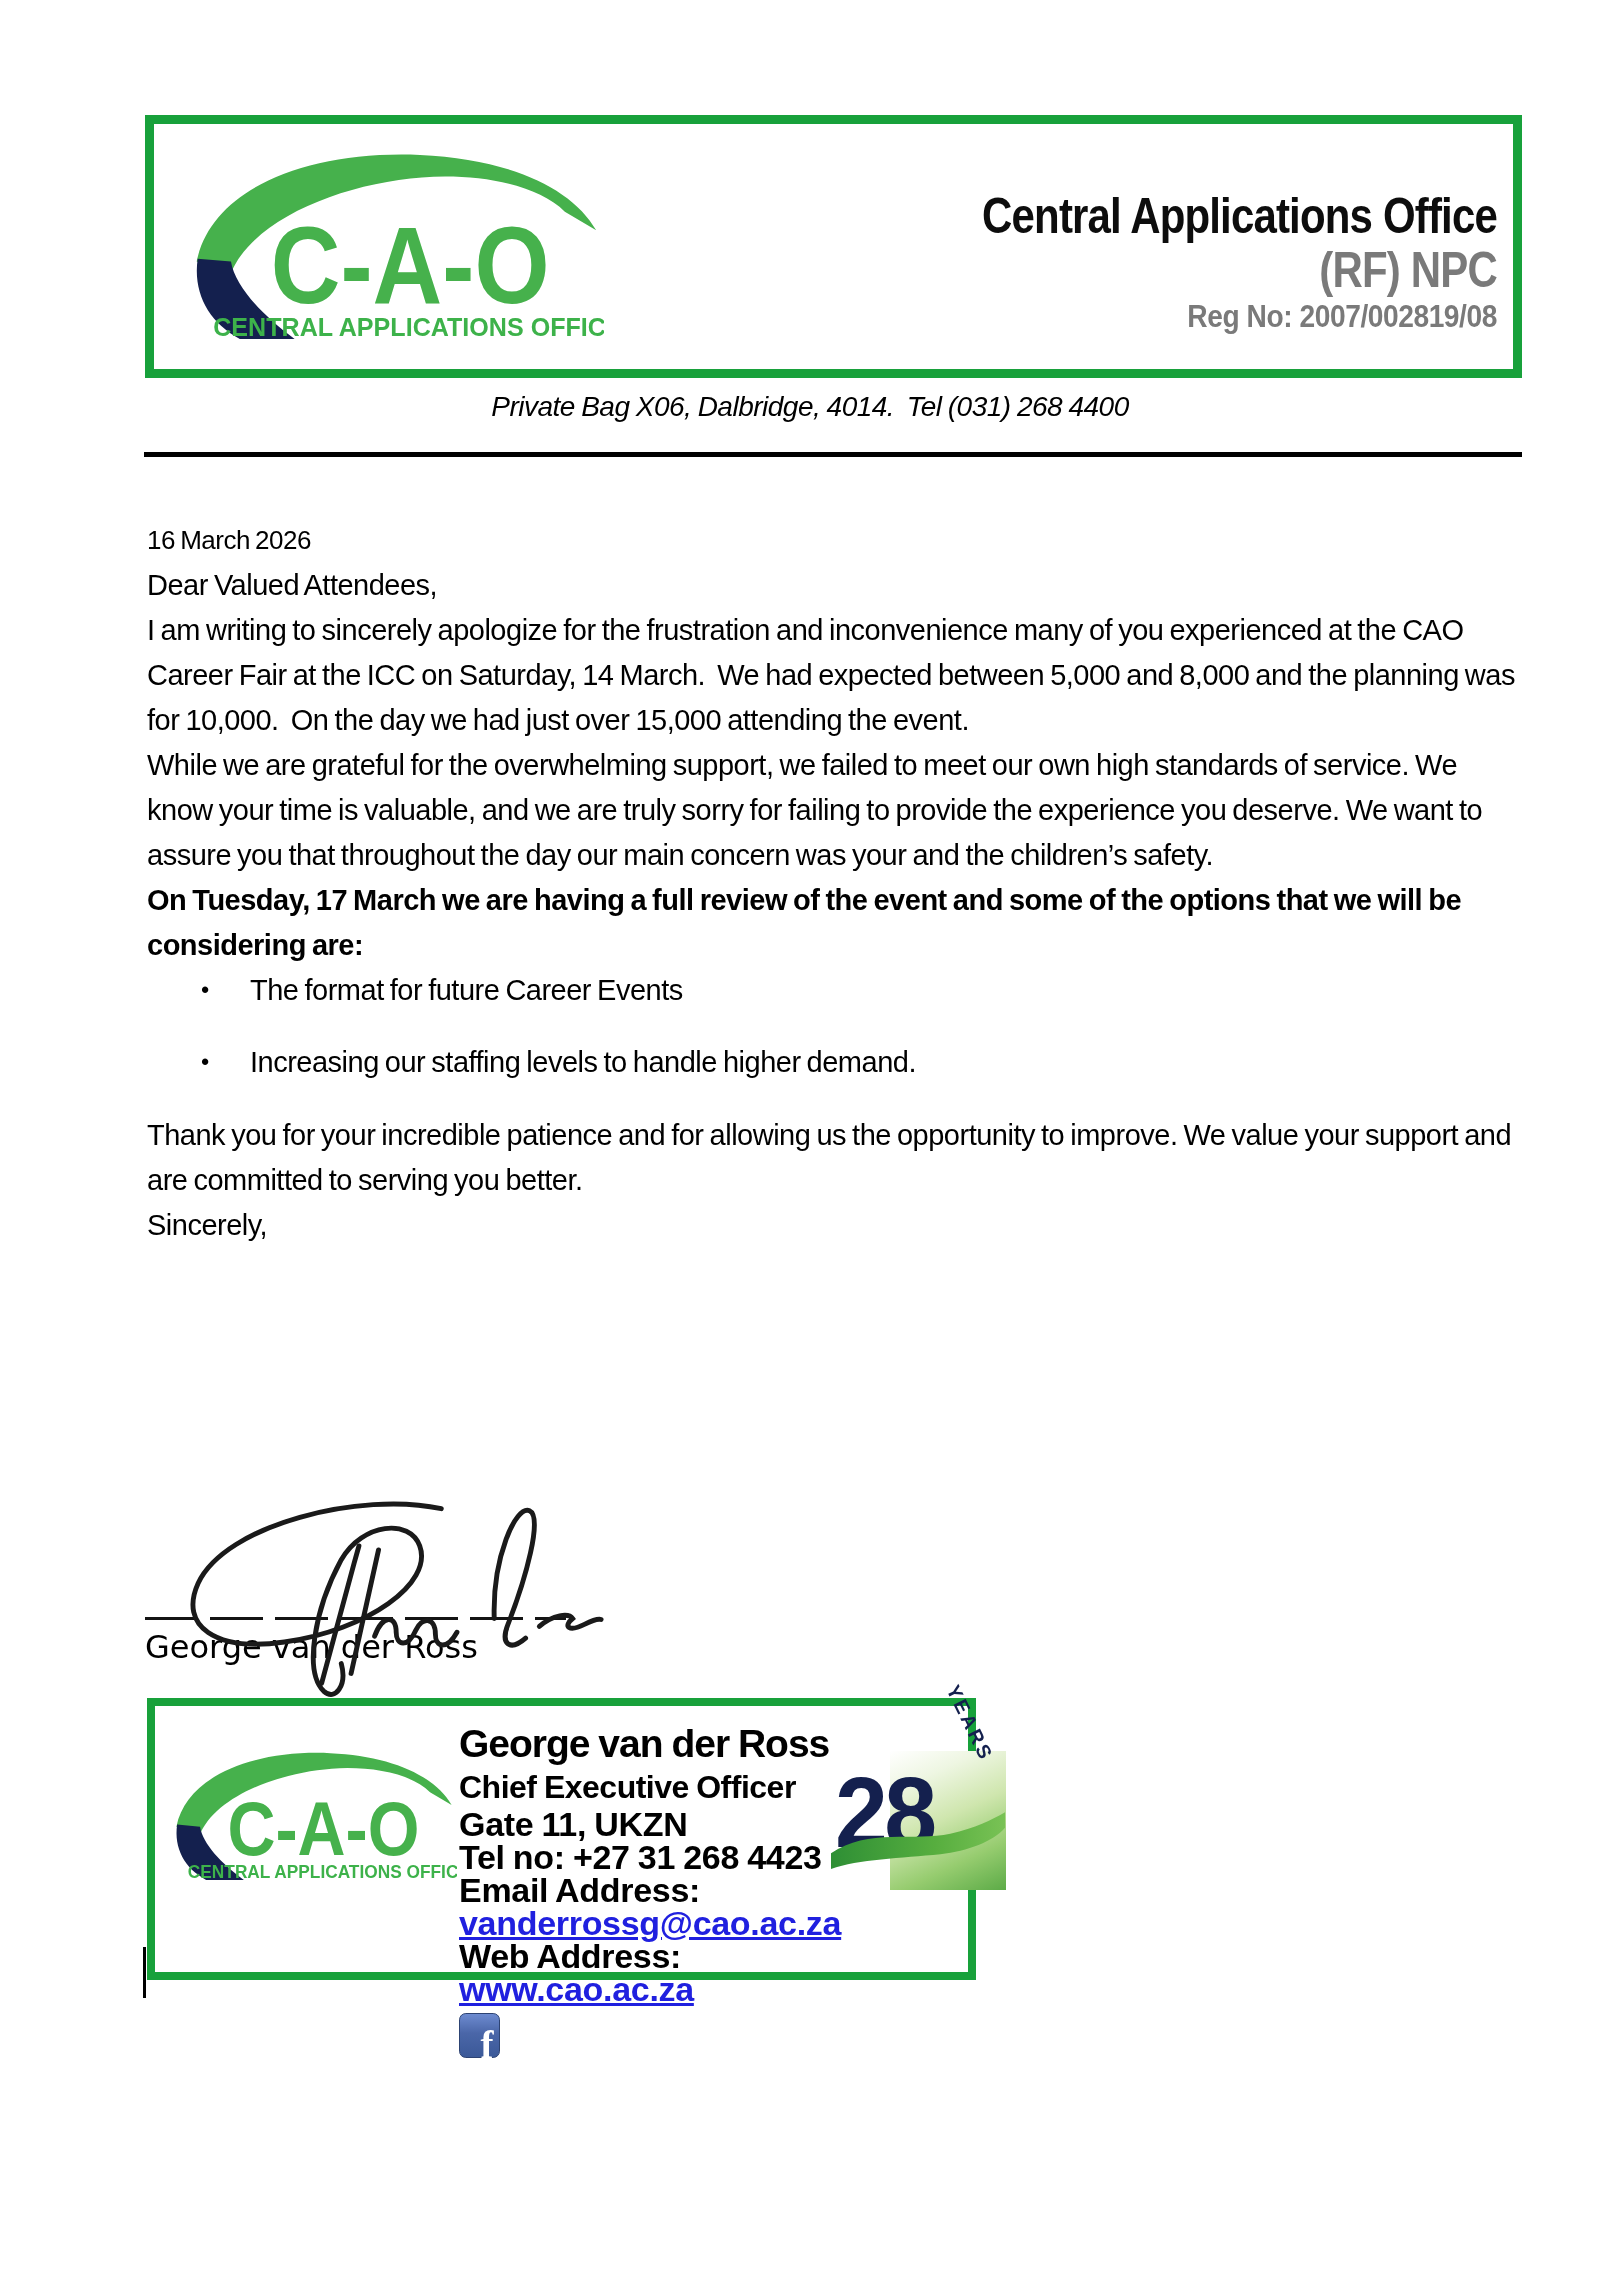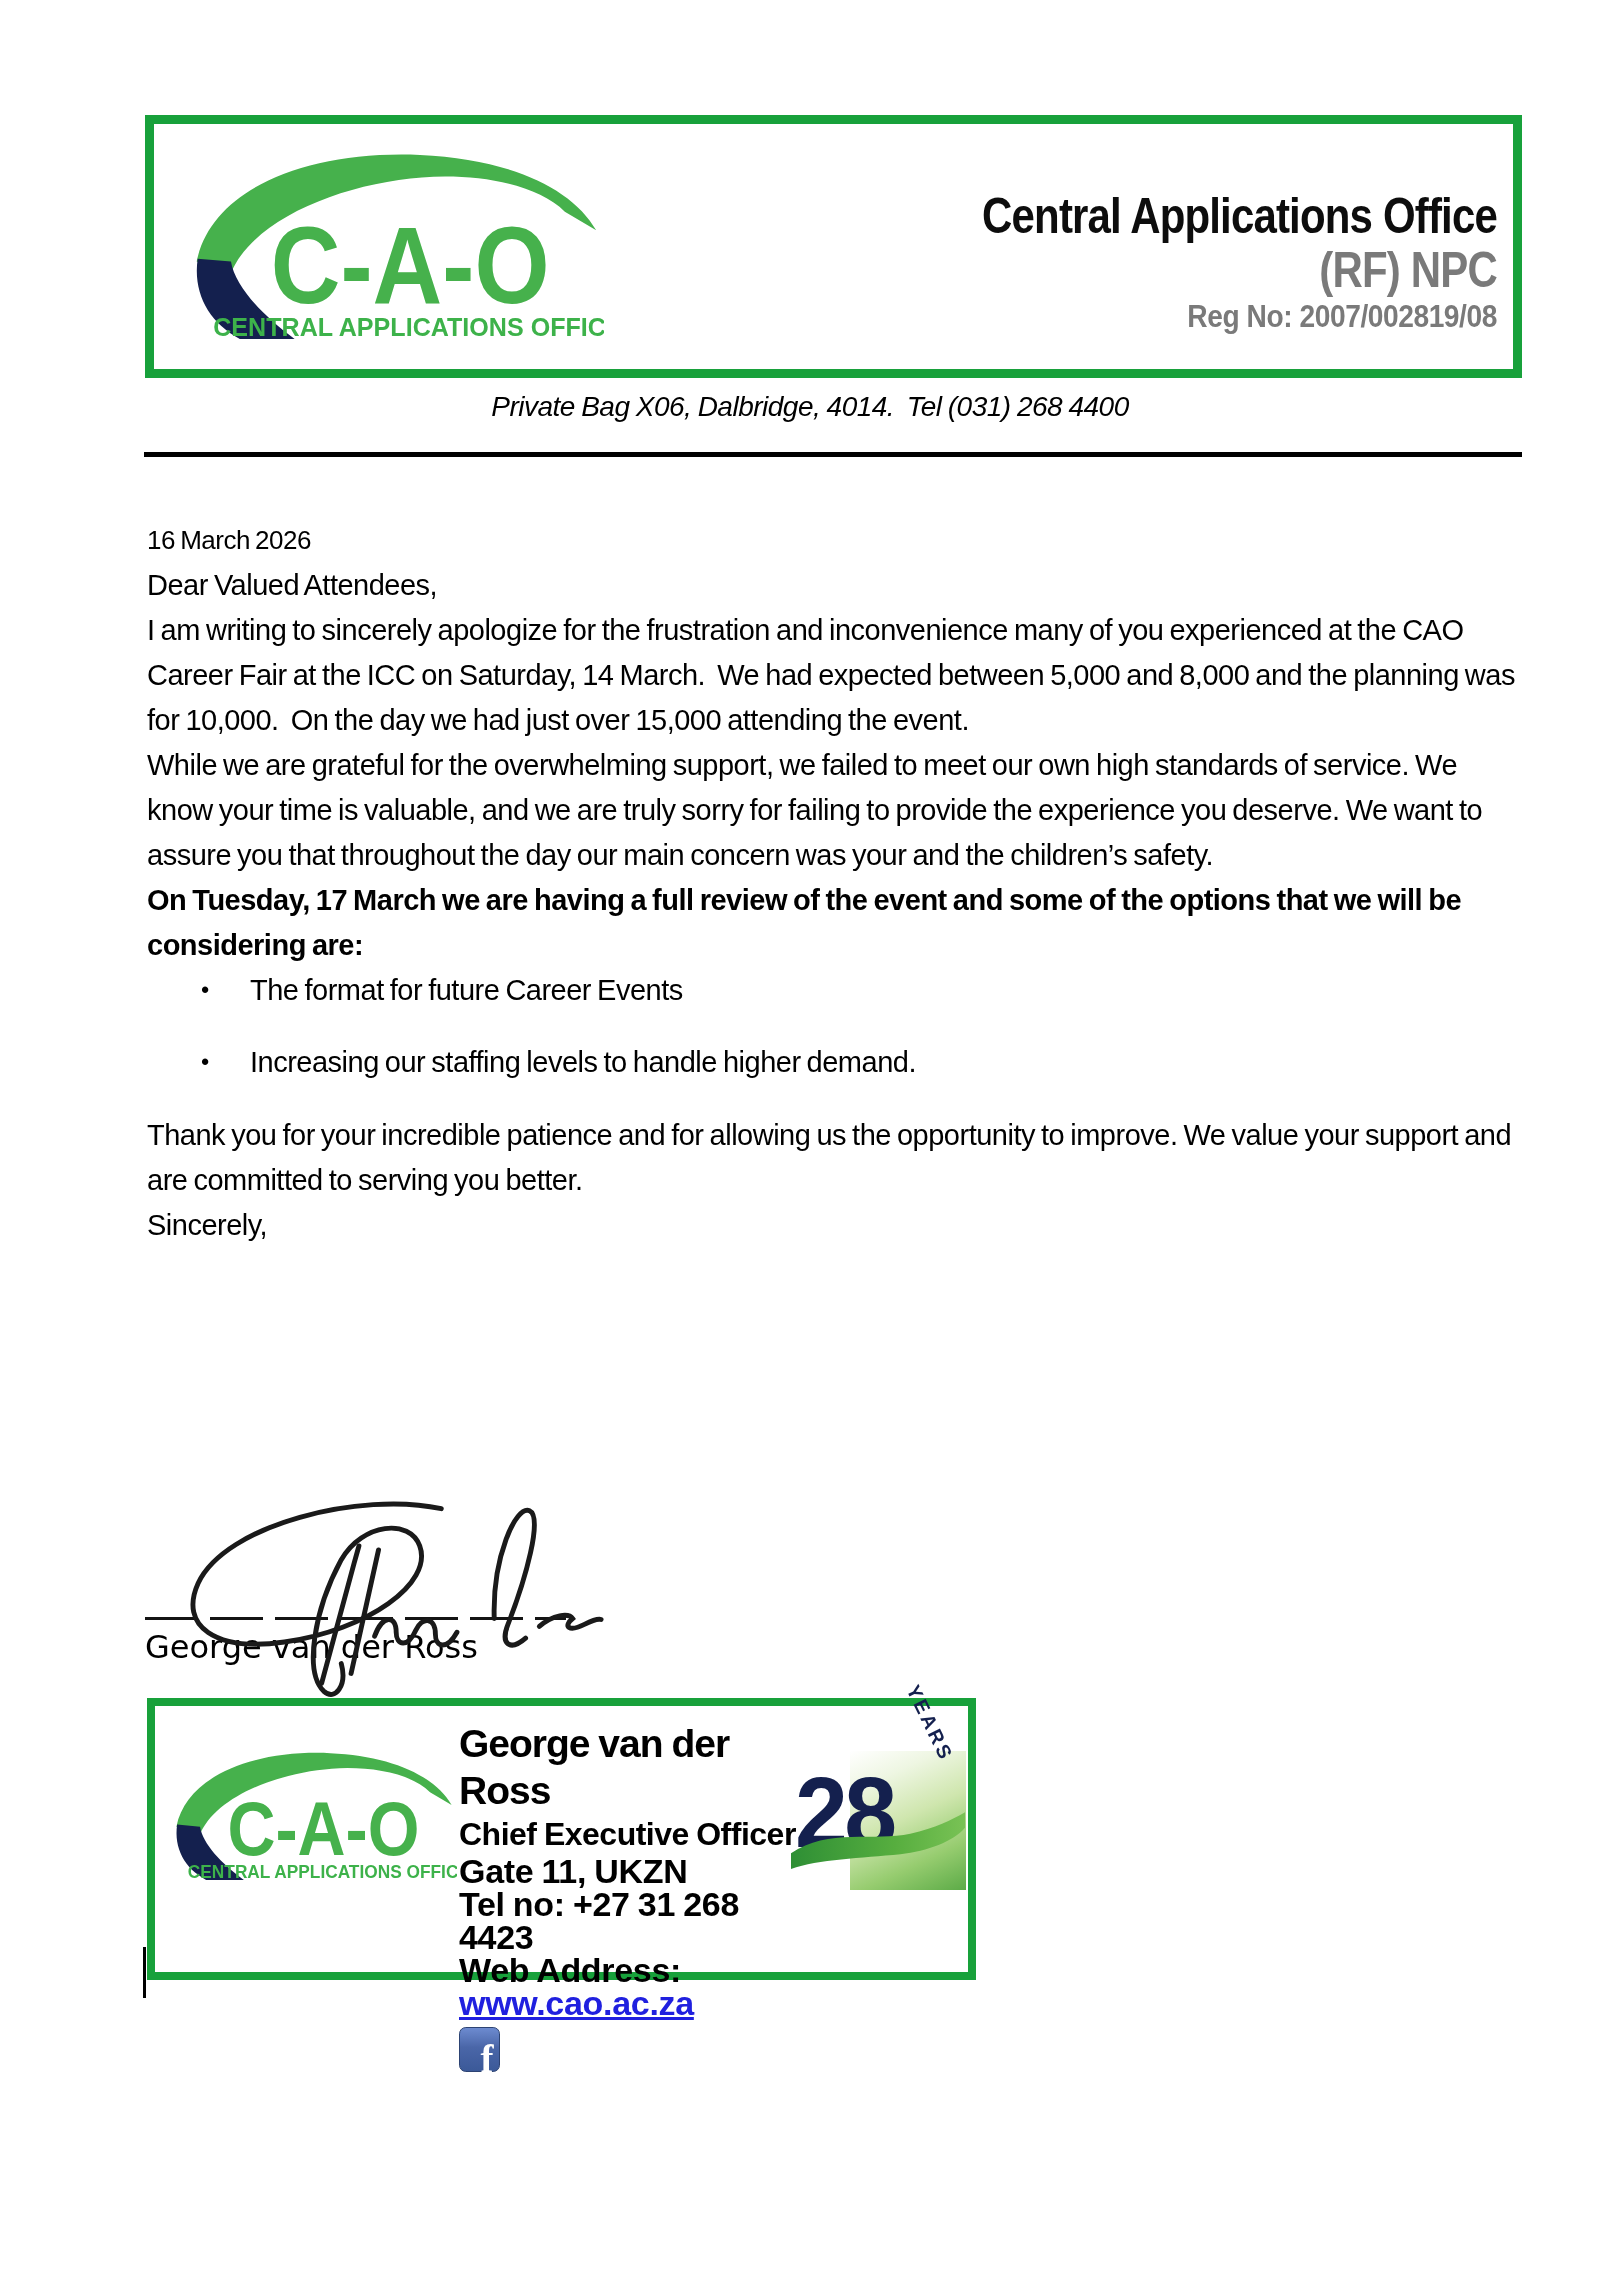--- a/index.html
+++ b/index.html
@@ -139,20 +139,23 @@
         <text transform="translate(240,194) scale(0.95,1)" text-anchor="middle" font-family="Liberation Sans, sans-serif" font-size="27" font-weight="bold" fill="#3DB24A">CENTRAL APPLICATIONS OFFICE</text>
       </svg>
     </div>
 
     <div class="card-info">
       <div class="card-name">George van der Ross</div>
       <div class="card-title">Chief Executive Officer</div>
       <div class="card-line">Gate 11, UKZN</div>
       <div class="card-line">Tel no: +27 31 268 4423</div>
       <div class="card-line">
+        <span>Email Address: </span><a class="card-link">vanderrossg@cao.ac.za</a>
+      </div>
+      <div class="card-line">
         <span>Web Address: </span><a class="card-link">www.cao.ac.za</a>
       </div>
       <div class="fb-icon">
         <span>f</span>
       </div>
     </div>
 
     <div class="card-emblem">
       <div class="emblem-bg"></div>
       <div class="emblem-28">28</div>

